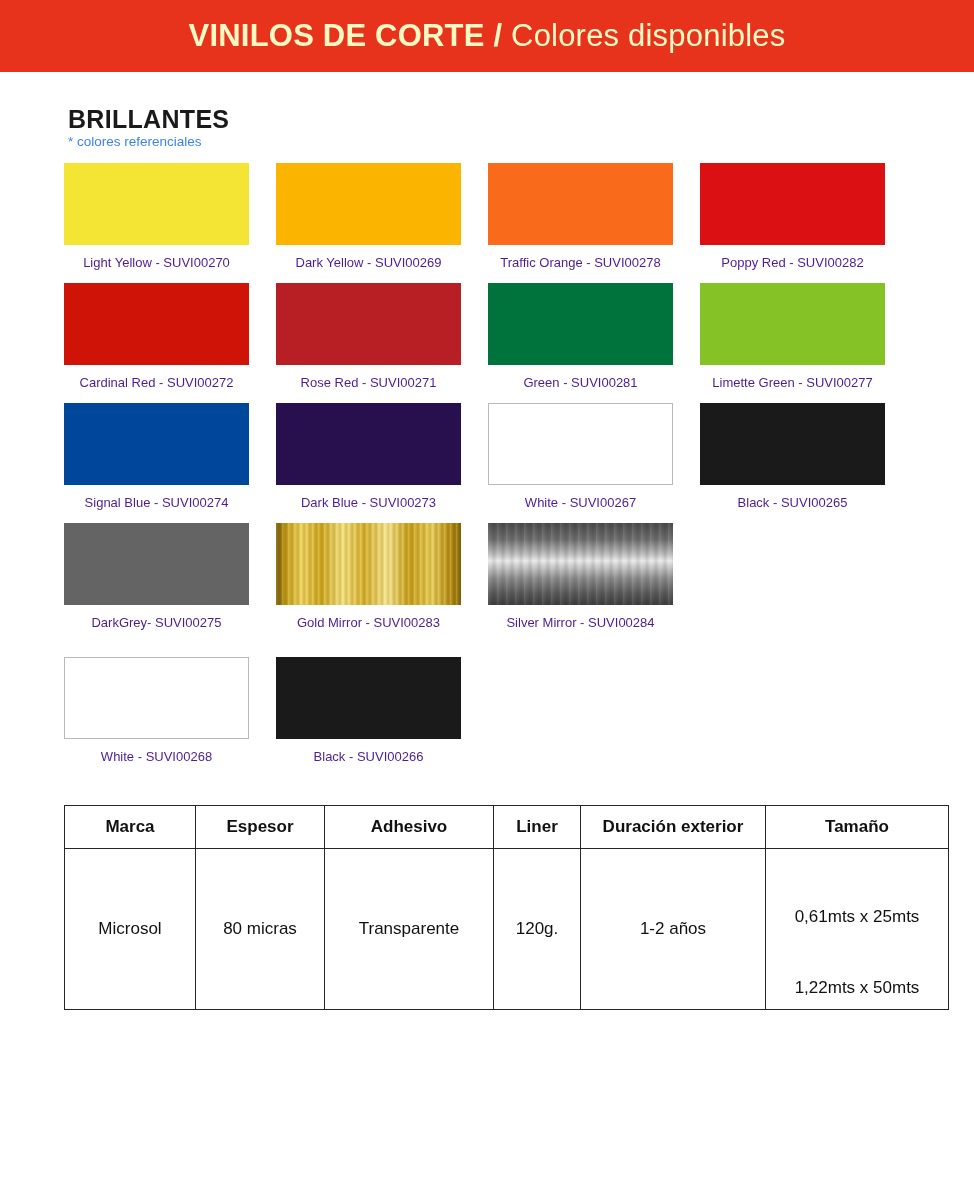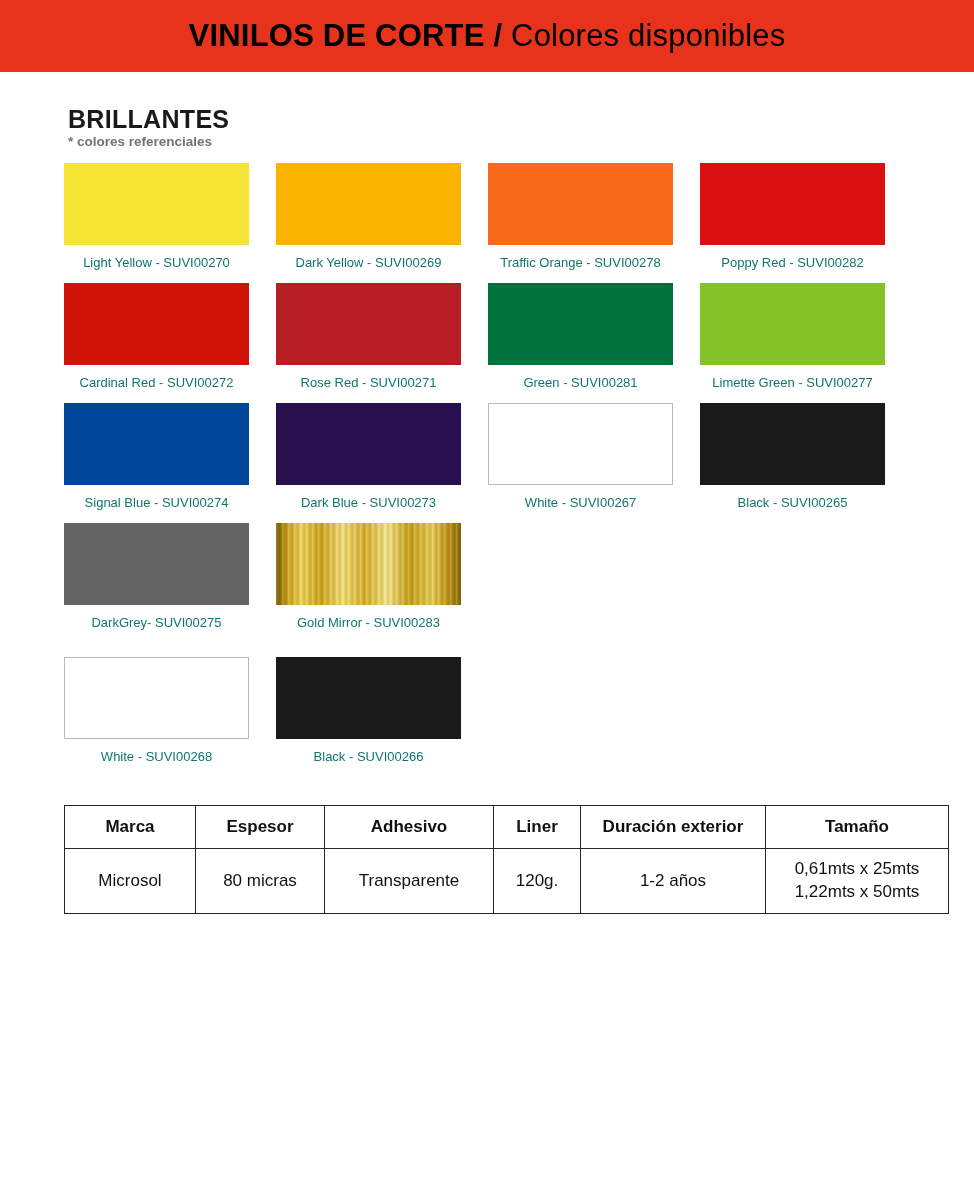--- a/index.html
+++ b/index.html
@@ -19,21 +19,21 @@
   .banner {
     width: 100%;
     height: 72px;
     background: #e8331c;
     display: flex;
     align-items: center;
     justify-content: center;
     box-sizing: border-box;
   }
   .banner-title {
-    color: #000000;
+    color: #fef9c3;
     font-size: 31px;
     letter-spacing: 0.2px;
     white-space: nowrap;
   }
   .banner-strong {
     font-weight: bold;
   }
   .banner-light {
     font-weight: normal;
   }
@@ -48,22 +48,22 @@
   }
   .section-title {
     font-size: 25px;
     font-weight: bold;
     letter-spacing: 0.3px;
     color: #1a1a1a;
     line-height: 1.05;
   }
   .section-sub {
     font-size: 13.5px;
-    font-weight: bold;
-    color: #737373;
+    font-weight: normal;
+    color: #3b82f6;
     margin-top: 2px;
   }
 
   
   .grid {
     margin: 14px 0 0 64px;
     width: 848px;
     display: flex;
     flex-wrap: wrap;
   }
@@ -75,21 +75,21 @@
   .swatch {
     width: 185px;
     height: 82px;
     box-sizing: border-box;
   }
   .swatch.bordered {
     border: 1px solid #b9b9b9;
   }
   .cell-label {
     font-size: 13px;
-    color: #0f766e;
+    color: #4c1d95;
     text-align: center;
     width: 185px;
     margin-top: 10px;
     white-space: nowrap;
   }
 
   
   .gold-mirror {
     background:
       repeating-linear-gradient(90deg,
@@ -132,20 +132,21 @@
   table.spec th {
     font-weight: bold;
     height: 24px;
   }
   table.spec td {
     font-weight: normal;
     height: 46px;
   }
   .size-cell div {
     line-height: 1.35;
+    margin-top: 48px;
   }
   .col-marca   { width: 122px; }
   .col-espesor { width: 120px; }
   .col-adh     { width: 160px; }
   .col-liner   { width: 78px; }
   .col-dur     { width: 176px; }
   .col-tam     { width: 174px; }
 </style>
 </head>
 <body>
@@ -218,20 +219,24 @@
       <div class="cell-label">Black - SUVI00265</div>
     </div>
     <div class="cell">
       <div class="swatch" id="s0-15" style="background: rgb(100, 100, 100);"></div>
       <div class="cell-label">DarkGrey- SUVI00275</div>
     </div>
 
     <div class="cell">
       <div class="swatch gold-mirror"></div>
       <div class="cell-label">Gold Mirror - SUVI00283</div>
+    </div>
+    <div class="cell">
+      <div class="swatch silver-mirror"></div>
+      <div class="cell-label">Silver Mirror  - SUVI00284</div>
     </div>
 
   </div>
 
 
   <div class="grid">
     <div class="cell">
       <div class="swatch bordered" id="s1-0" style="background: rgb(255, 255, 255);"></div>
       <div class="cell-label">White - SUVI00268</div>
     </div>

